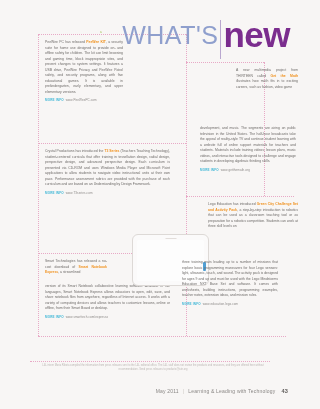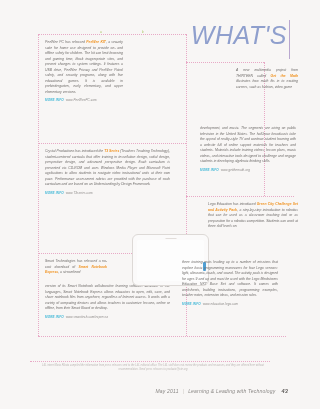--- a/index.html
+++ b/index.html
@@ -12,21 +12,20 @@
     background: #f7f5f4;
     font-family: "Liberation Sans", sans-serif;
     position: relative;
     overflow: hidden;
     color: #6d6a68;
   }
   .page {
     position: absolute;
     inset: 0;
     background: #f8f6f5;
-    font-style: italic;
   }
 
   
   .guide {
     position: absolute;
     pointer-events: none;
   }
   .guide.h {
     border-top: 1px dotted #e8a9c6;
     height: 0;
@@ -220,20 +219,21 @@
   <div class="guide h" style="left:186px; top:62px;  width:78px;"></div>
   <div class="guide v" style="left:264px; top:62px;  height:134px;"></div>
   <div class="guide h" style="left:186px; top:196px; width:108px;"></div>
   <div class="guide h" style="left:38px;  top:336px; width:248px;"></div>
 
   <div class="mark" style="left:100px; top:30px;">a</div>
   <div class="mark" style="left:142px; top:30px;">b</div>
 
   <div class="masthead">
     <span class="whats">WHAT'S</span>
+    <span class="newword">new</span>
   </div>
 
   <div class="block col-a" id="blk-peewee">
     <p><span>PeeWee PC has released </span><span class="prod">PeeWee KIT</span><span>, a security suite for home use designed to provide on- and offline safety for children. The kit can limit browsing and gaming time, block inappropriate sites, and prevent changes to system settings. It features a USB drive, PeeWee Privacy and PeeWee Patrol safety, and security programs, along with five educational games. It is available in prekindergarten, early elementary, and upper elementary versions.</span></p>
     <div class="moreinfo">
       <span class="mi-label">MORE INFO</span><span class="mi-url">www.PeeWeePC.com</span>
     </div>
   </div>
 
   <div class="block col-d" id="blk-getmath">

